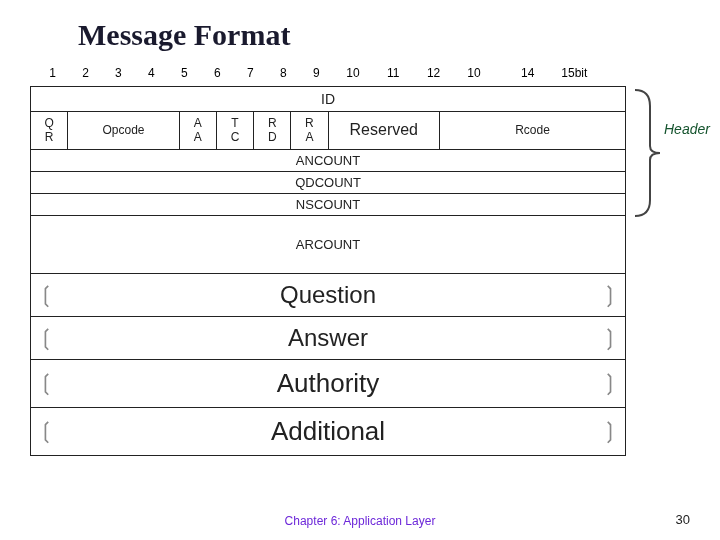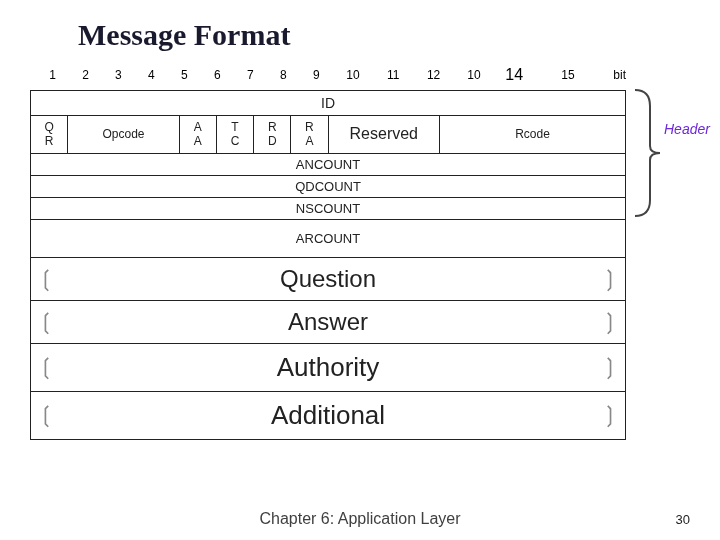--- a/index.html
+++ b/index.html
@@ -99,23 +99,23 @@
             <td style="width:4.5%; text-align:center; font-size:12px; border:none;">4</td>
             <td style="width:4.5%; text-align:center; font-size:12px; border:none;">5</td>
             <td style="width:4.5%; text-align:center; font-size:12px; border:none;">6</td>
             <td style="width:4.5%; text-align:center; font-size:12px; border:none;">7</td>
             <td style="width:4.5%; text-align:center; font-size:12px; border:none;">8</td>
             <td style="width:4.5%; text-align:center; font-size:12px; border:none;">9</td>
             <td style="width:5.5%; text-align:center; font-size:12px; border:none;">10</td>
             <td style="width:5.5%; text-align:center; font-size:12px; border:none;">11</td>
             <td style="width:5.5%; text-align:center; font-size:12px; border:none;">12</td>
             <td style="width:5.5%; text-align:center; font-size:12px; border:none;">10</td>
-            <td style="width:5.5%; text-align:center; font-size:16px; border:none;">14</td>
+            <td style="width:5.5%; text-align:right; font-size:12px; border:none;">14</td>
             <td style="width:5.5%; text-align:right; font-size:12px; border:none;">15</td>
-            <td style="width:7%; text-align:right; font-size:12px; border:none;">bit</td>
+            <td style="width:7%; text-align:left; font-size:12px; border:none;">bit</td>
           </tr>
         </tbody>
           </table>
       </div>
 
       <table class="msg-table" style="table-layout:fixed; width:100%;">
 
         <tbody>
             <tr class="id-row">
           <td colspan="16" style="padding:4px 0; font-size:14px;margin-left:16px;">ID</td>
@@ -138,21 +138,21 @@
 
         <tr class="count-row">
           <td colspan="16" style="font-size:13px; padding:3px 0;">QDCOUNT</td>
         </tr>
 
         <tr class="count-row">
           <td colspan="16" style="font-size:13px; padding:3px 0;">NSCOUNT</td>
         </tr>
 
         <tr class="count-row">
-          <td colspan="16" style="font-size:13px; padding:11px 0;">ARCOUNT</td>
+          <td colspan="16" style="font-size:13px; padding:21px 0;">ARCOUNT</td>
         </tr>
 
         <tr>
           <td colspan="16" style="font-size:24px; padding:7px 0; position:relative;">
             <span style="position:absolute; left:6px; top:50%; transform:translateY(-50%); font-size:22px; color:#888;">❲</span>
             Question
             <span style="position:absolute; right:6px; top:50%; transform:translateY(-50%); font-size:22px; color:#888;">❳</span>
           </td>
         </tr>
 
@@ -181,23 +181,23 @@
         </tr>
       </tbody>
         </table>
     </div>
 
     <div style="position:relative; width:60px; margin-left:4px;">
       <svg width="50" height="130" viewBox="0 0 50 130" style="position:absolute; top:22px; left:0;">
 
         <path d="M 5,2 Q 20,2 20,18 L 20,58 Q 20,65 30,65 Q 20,65 20,72 L 20,112 Q 20,128 5,128" fill="none" stroke="#444" stroke-width="2"></path>
       </svg>
-      <span style="position:absolute; top:55px; left:34px; font-size:14px; font-style:italic; white-space:nowrap; color:#6d28d9;">Header</span>
+      <span style="position:absolute; top:55px; left:34px; font-size:14px; font-style:italic; white-space:nowrap; color:#14532d;">Header</span>
     </div>
   </div>
 </div>
 
 <div style="position:absolute; bottom:12px; left:0; right:0; display:flex; justify-content:center; align-items:center;">
-  <span style="font-size:16px; color:#404040;">Chapter 6: Application Layer</span>
+  <span style="font-size:12px; color:#6d28d9;">Chapter 6: Application Layer</span>
 </div>
 <div style="position:absolute; bottom:12px; right:30px;">
   <span style="font-size:13px; color:#222;">30</span>
 </div>
 
 </body></html>

